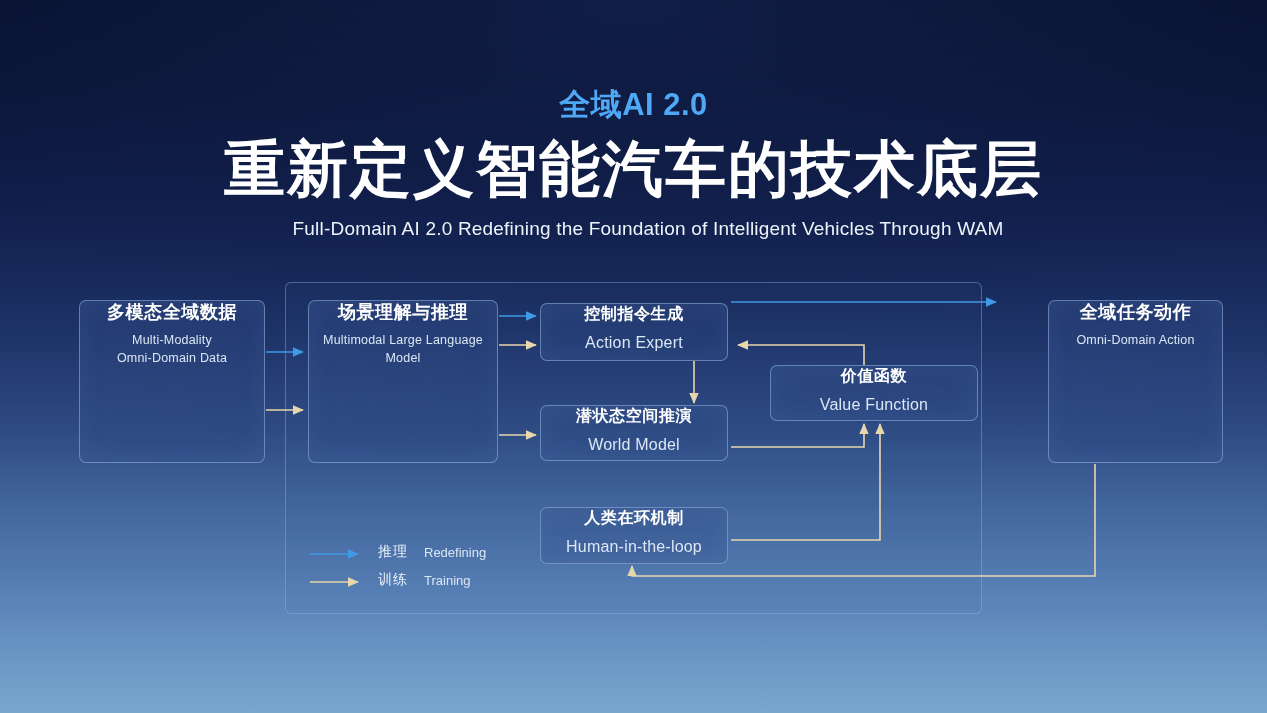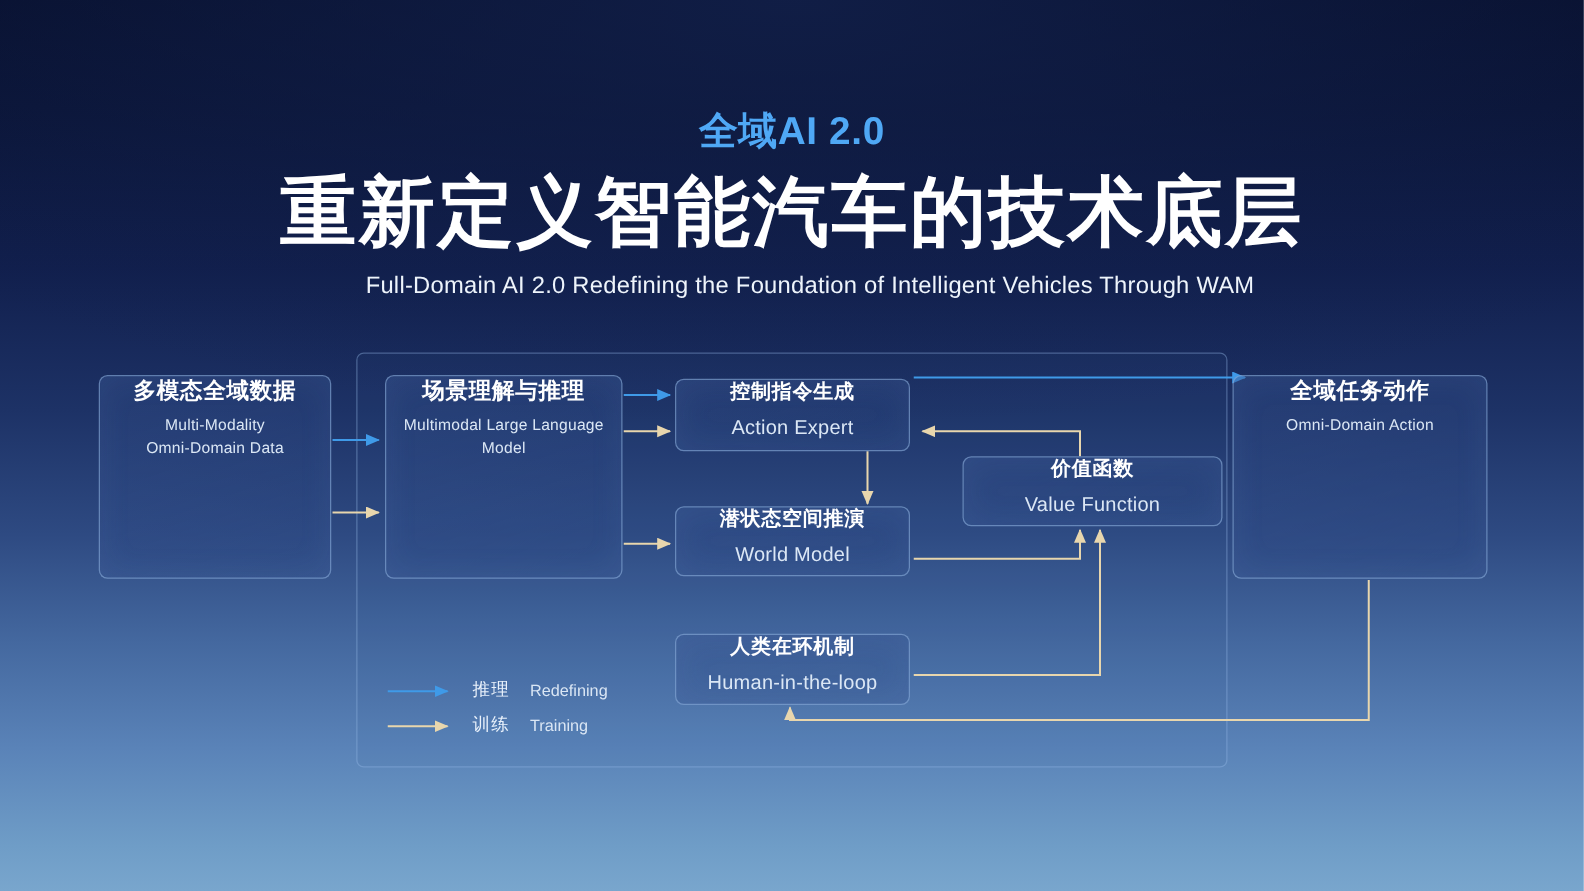--- a/index.html
+++ b/index.html
@@ -160,21 +160,21 @@
   <div class="node" style="left:770px; top:365px; width:208px; height:56px;">
     <div class="cn">价值函数</div>
     <div class="en">Value Function</div>
   </div>
 
   <div class="node" style="left:540px; top:507px; width:188px; height:57px;">
     <div class="cn">人类在环机制</div>
     <div class="en">Human-in-the-loop</div>
   </div>
 
-  <div class="node big" style="left:986px; top:300px; width:204px; height:163px;">
+  <div class="node big" style="left:1048px; top:300px; width:175px; height:163px;">
     <div class="cn">全域任务动作</div>
     <div class="en">Omni-Domain Action</div>
   </div>
 
   <div class="legend">
     <div class="legend-row">
       <span class="legend-swatch">
         <svg width="56" height="12" viewBox="0 0 56 12" xmlns="http://www.w3.org/2000/svg">
           <defs>
             <marker id="lg-blue" markerWidth="8" markerHeight="8" refX="6.4" refY="3" orient="auto">

